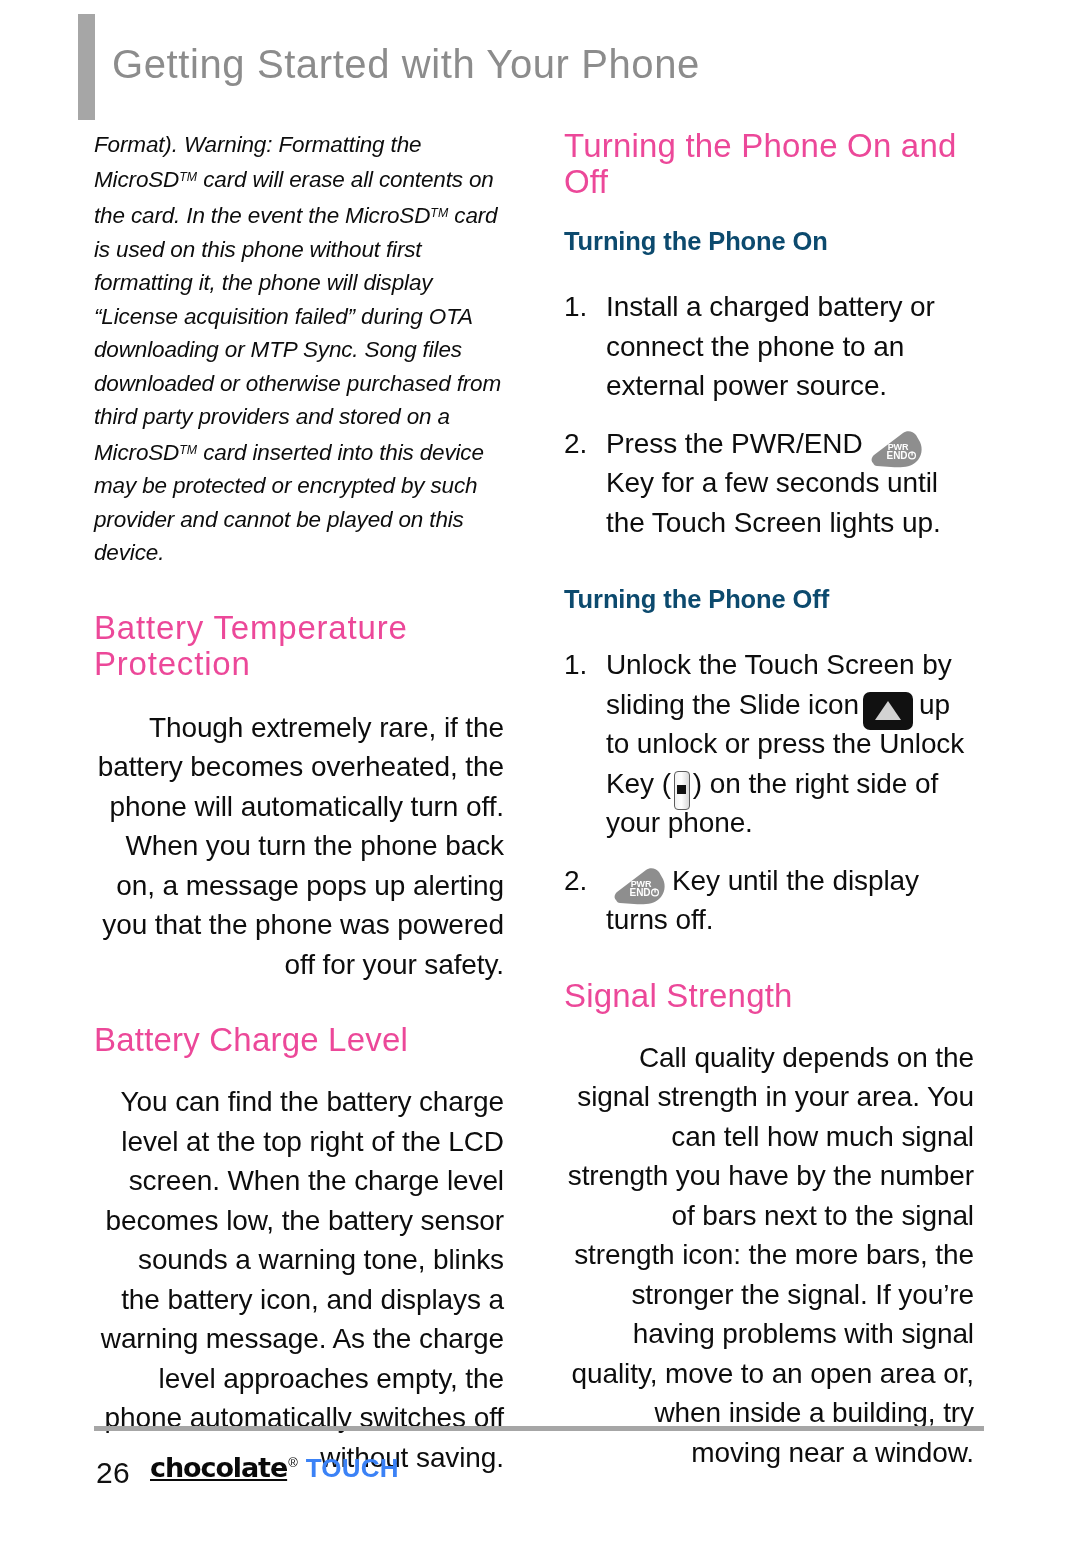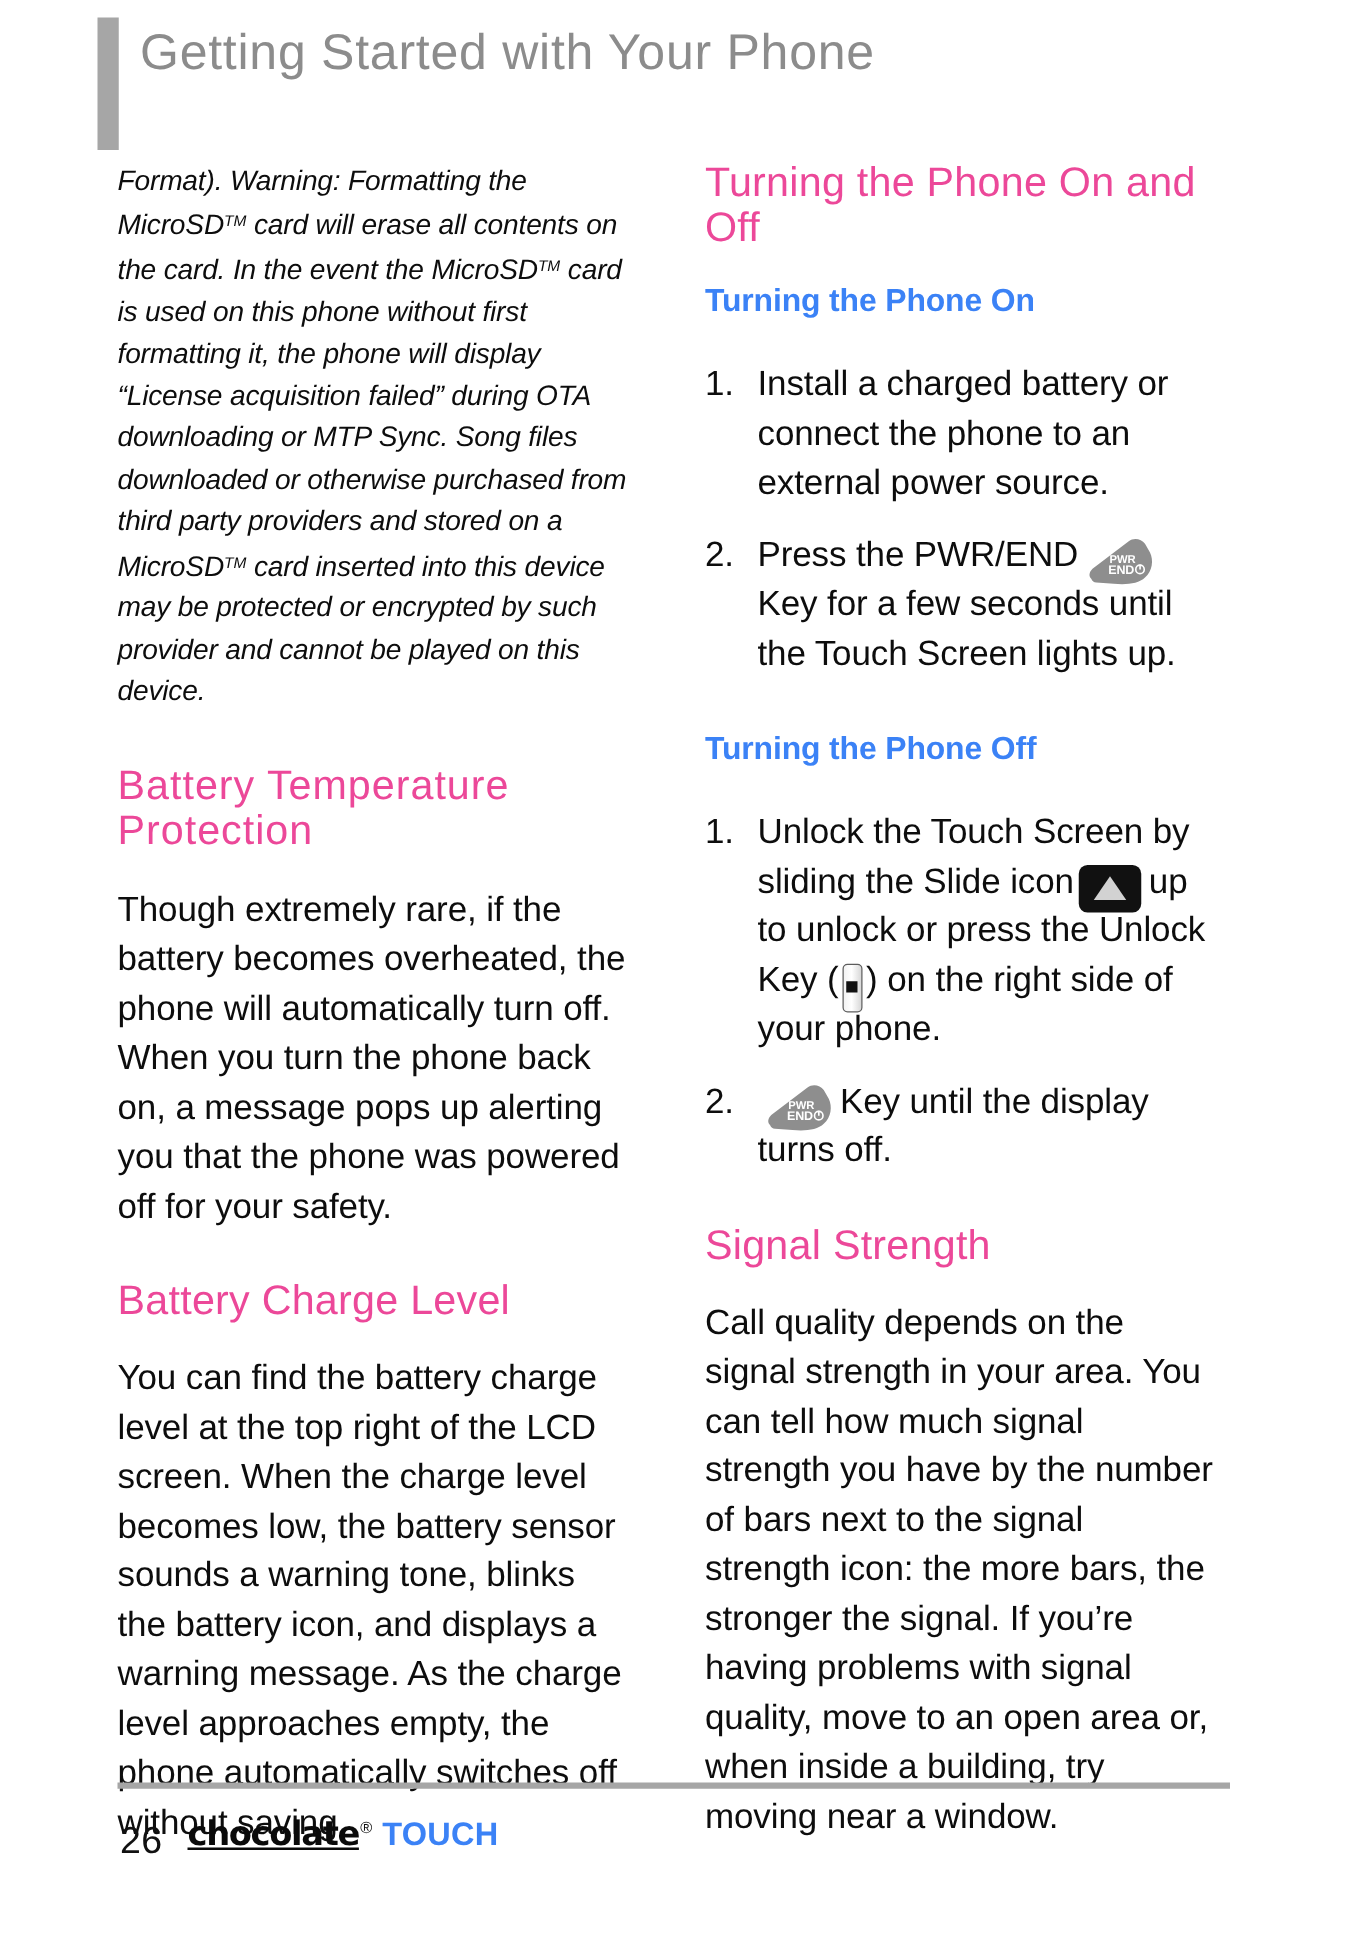--- a/index.html
+++ b/index.html
@@ -28,21 +28,21 @@
     position: absolute;
     left: 78px;
     top: 14px;
     width: 17px;
     height: 106px;
     background: #a6a6a6;
   }
   .header-title {
     position: absolute;
     left: 112px;
-    top: 20px;
+    top: 42px;
     font-size: 40px;
     font-weight: 400;
     letter-spacing: 0.6px;
     color: #8c8c8c;
     white-space: nowrap;
   }
 
   
   .columns {
     position: absolute;
@@ -65,37 +65,38 @@
     line-height: 33.4px;
     margin: 0 0 6px 0;
     letter-spacing: -0.15px;
     font-style: italic;
   }
   .body-para {
     font-size: 28px;
     line-height: 39.5px;
     margin: 0;
     letter-spacing: -0.1px;
+    text-align: right;
   }
   .h-pink {
     color: #ec4899;
     font-size: 33px;
     font-weight: 400;
     line-height: 36px;
     letter-spacing: 0.2px;
     margin: 0;
   }
   .h-pink.tight { letter-spacing: 0.8px; }
   .h-sub {
     font-size: 25.5px;
     font-weight: bold;
     line-height: 31px;
     letter-spacing: -0.1px;
     margin: 0;
-    color: #3b82f6;
+    color: #0c4a6e;
   }
 
   .sp-18 { height: 18px; }
   .sp-24 { height: 24px; }
   .sp-26 { height: 26px; }
   .sp-30 { height: 30px; }
   .sp-34 { height: 34px; }
   .sp-38 { height: 38px; }
   .sp-42 { height: 42px; }
 

